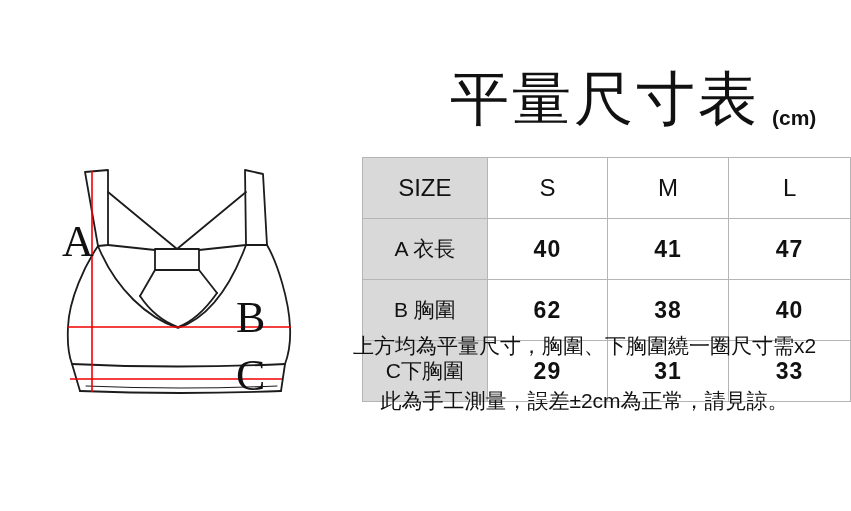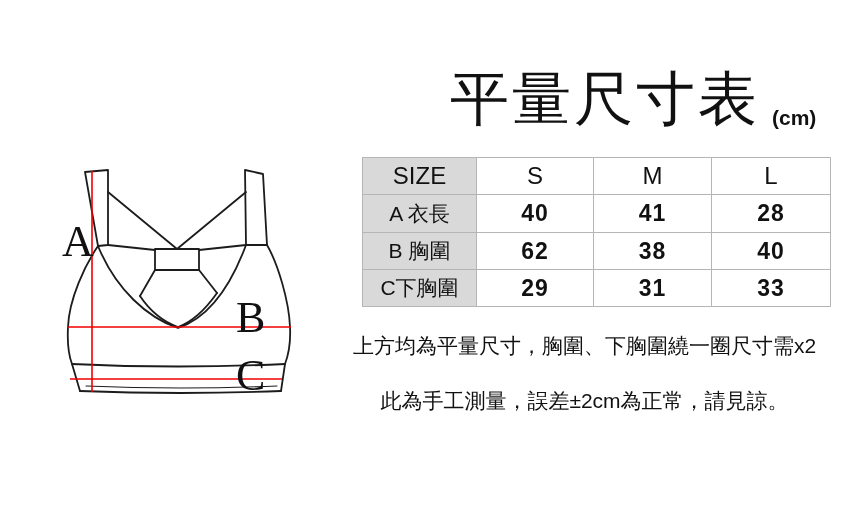--- a/index.html
+++ b/index.html
@@ -25,21 +25,21 @@
   .bra-diagram .ink{fill:none;stroke:var(--outline);stroke-width:1.8;stroke-linejoin:round;stroke-linecap:round;}
   .bra-diagram .thin{stroke-width:1.1;}
   .bra-diagram .red{fill:none;stroke:var(--red);stroke-width:1.6;}
   .bra-diagram text{font-family:"Liberation Serif",serif;font-size:44px;fill:var(--ink);}
 
   
   .size-table{
     position:absolute;left:362px;top:157px;border-collapse:collapse;table-layout:fixed;
   }
   .size-table td,.size-table th{
-    border:1px solid var(--grid);text-align:center;vertical-align:middle;padding:4px;
+    border:1px solid var(--grid);text-align:center;vertical-align:middle;padding:16px;
     font-weight:normal;
   }
   .size-table .c0{width:105px;background:var(--label-bg);font-size:21px;}
   .size-table .c1{width:108px;}
   .size-table .c2{width:109px;}
   .size-table .c3{width:110px;}
   .size-table .hdr{font-size:24px;}
   .size-table .val{font-size:23px;font-weight:bold;letter-spacing:1px;}
   .r0{height:35px;} .r1{height:38px;margin-top:20px;} .r2{height:36px;} .r3{height:35px;}
 
@@ -98,21 +98,21 @@
         <tr class="r0">
       <th class="c0 hdr">SIZE</th>
       <th class="c1 hdr">S</th>
       <th class="c2 hdr">M</th>
       <th class="c3 hdr">L</th>
     </tr>
     <tr class="r1">
       <td class="c0">A 衣長</td>
       <td class="c1 val">40</td>
       <td class="c2 val">41</td>
-      <td class="c3 val">28</td>
+      <td class="c3 val">47</td>
     </tr>
     <tr class="r2">
       <td class="c0">B 胸圍</td>
       <td class="c1 val">62</td>
       <td class="c2 val">38</td>
       <td class="c3 val">40</td>
     </tr>
     <tr class="r3">
       <td class="c0">C下胸圍</td>
       <td class="c1 val">29</td>

